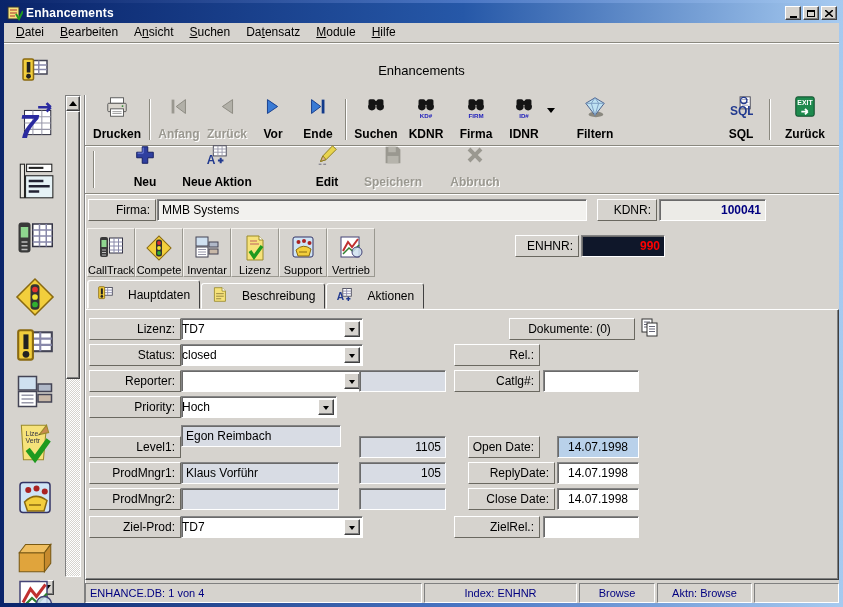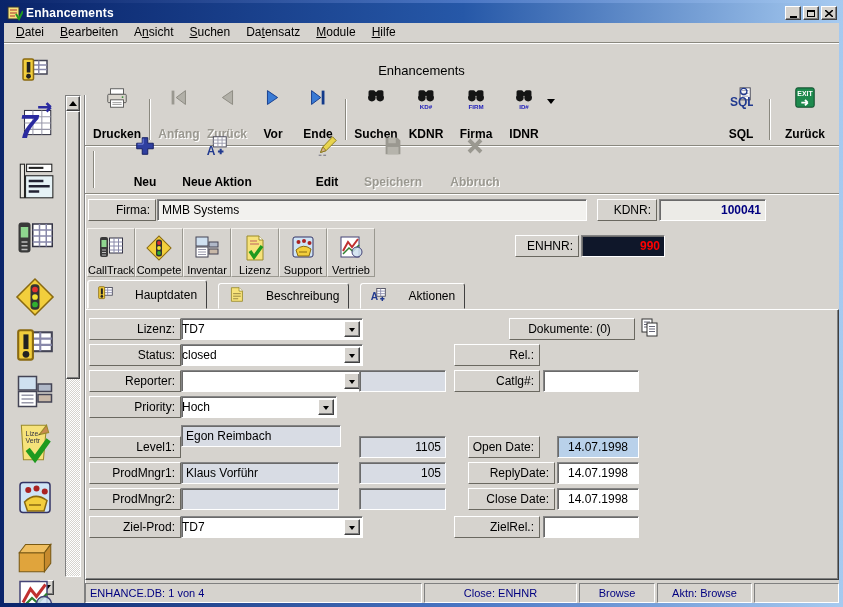--- a/index.html
+++ b/index.html
@@ -50,21 +50,21 @@
   .side-down { position:absolute; left:36px; bottom:8px; }
   .tri-up { width:0; height:0; border:4px solid transparent; border-bottom:5px solid #000; margin-bottom:4px; }
   .tri-down { width:0; height:0; border:4px solid transparent; border-top:5px solid #000; margin-top:4px; }
 
   
   .main { position:absolute; left:81px; top:72px; right:0; bottom:0; }
 
   .toolbar { position:absolute; left:0; right:0; display:flex; align-items:flex-end; padding:2px 4px 3px 4px; }
   .t1 { top:0; height:51px; border-bottom:1px solid #8a887f; box-shadow:0 1px 0 #fff; }
   .t2 { top:52px; height:47px; border-bottom:1px solid #8a887f; box-shadow:0 1px 0 #fff; }
-  .tbtn { display:flex; flex-direction:column; align-items:center; justify-content:flex-start; gap:15px;
+  .tbtn { display:flex; flex-direction:column; align-items:center; justify-content:flex-start; gap:6px;
           padding:1px 3px; font-size:12px; white-space:nowrap; position:relative; }
   .tbtn svg { width:24px; height:24px; }
   .tbtn .tlabel { line-height:13px;font-weight:bold; }
   .tbtn.disabled .tlabel { color:#9a9890; text-shadow:1px 1px 0 #fff; }
   .vsep { width:2px; align-self:stretch; margin:2px 4px; border-left:1px solid #8a887f; border-right:1px solid #fff; }
   .dd-caret { position:absolute; right:-8px; top:14px; width:0; height:0;
               border:4px solid transparent; border-top:5px solid #000; }
   .mla { margin-left:auto; }
   .tb-neu{margin-left:20px;min-width:52px}.tb-neue-aktion{min-width:92px}
   .tb-edit{margin-left:40px;min-width:48px}.tb-speichern{margin-left:10px;min-width:62px}.tb-abbruch{margin-left:22px;min-width:56px}
@@ -91,23 +91,23 @@
   .modules-row { position:absolute; top:132px; left:0; right:0; height:53px; }
   .module-buttons { position:absolute; left:2px; top:1px; display:flex; }
   .mbtn { display:flex; flex-direction:column; align-items:center; justify-content:flex-end; width:48px; height:49px;
           font-size:11px; border:1px solid; border-color:#F4F2EE #9a9890 #9a9890 #F4F2EE; background:#D6D3CE; }
   .mbtn svg { width:28px; height:28px; }
   .enhnr-lbl { left:430px; top:8px; width:64px; }
   .enhnr-field { left:496px; top:8px; width:84px; color:#FF0000; font-weight:bold; background:#0f172a; }
 
   
   .tabsrow { position:absolute; top:185px; left:0; right:0; height:29px; display:flex; align-items:flex-end; padding-left:2px; }
-  .tab { display:flex; align-items:center; gap:21px; padding:12px 9px; height:25px; background:#D6D3CE;
+  .tab { display:flex; align-items:center; gap:14px; padding:12px 9px; height:25px; background:#D6D3CE;
          border:1px solid; border-color:#fff #404040 transparent #fff; border-radius:3px 3px 0 0;
-         font-size:12px; position:relative; margin-right:11px; }
+         font-size:12px; position:relative; margin-right:1px; }
   .tab svg { width:17px; height:17px; }
   .tab.active { height:29px; z-index:3; box-shadow:inset 1px 0 0 #F4F2EE; }
 
   .page { position:absolute; top:214px; left:0; right:0; bottom:23px; background:#D6D3CE;
           border:1px solid; border-color:#fff #404040 #404040 #fff; box-shadow:inset -1px -1px 0 #808080; }
 
   .combo { position:absolute; height:22px; border:1px solid; border-color:#848484 #fff #fff #848484;
            box-shadow:inset 1px 1px 0 #6a6a6a; background:#fff; display:flex; align-items:center; padding:0 20px 0 0; }
   .combo .cbtn { position:absolute; right:2px; top:2px; bottom:2px; width:16px; background:#D6D3CE;
                  border:1px solid; border-color:#fff #404040 #404040 #fff; box-shadow:inset -1px -1px 0 #808080;
@@ -358,20 +358,28 @@
                   <rect x="4" y="6" width="8" height="7" rx="2"></rect>
                   <rect x="14" y="6" width="8" height="7" rx="2"></rect>
                   <circle cx="8" cy="15" r="4.6"></circle>
                   <circle cx="18" cy="15" r="4.6"></circle>
                   <rect x="10" y="8" width="6" height="5"></rect>
                 </g>
                 <text x="13" y="28" text-anchor="middle" font-size="7.5" font-weight="bold" fill="#2222bb">ID#</text>
               </svg></span>
             <div class="tlabel">IDNR</div>
             <span class="dd-caret"></span>
+          </div>
+          <div class="tbtn tb-filtern">
+            <span class="icon"><svg viewBox="0 0 26 26">
+                <ellipse cx="14" cy="21" rx="8" ry="3" fill="#8a887f"></ellipse>
+                <polygon points="13,3 23,9 13,22 3,9" fill="#BFE2F2" stroke="#445a88"></polygon>
+                <path d="M3 9 h20 M13 3 l-4 6 4 13 4-13 -4-6" stroke="#7a9ac0" fill="none"></path>
+              </svg></span>
+            <div class="tlabel">Filtern</div>
           </div>
           <span class="mla"></span>
           <div class="tbtn tb-sql">
             <span class="icon"><svg viewBox="0 0 26 26">
                 <rect x="12" y="2" width="11" height="13" fill="#fff" stroke="#445"></rect>
                 <path d="M14 5 h7 M14 8 h7 M14 11 h7" stroke="#99a"></path>
                 <circle cx="16" cy="6" r="3.4" fill="none" stroke="#223a8f" stroke-width="1.4"></circle>
                 <text x="1" y="22" font-size="13" font-weight="bold" fill="#223a8f">SQL</text>
               </svg></span>
             <div class="tlabel">SQL</div>
@@ -599,20 +607,20 @@
           <span class="cbtn">
               <span class="tri-down"></span>
             </span>
         </div>
         <div class="lbl" style="left:368px;top:206px;width:86px">ZielRel.:</div>
         <div class="field" style="left:457px;top:206px;width:96px"></div>
       </div>
 
       <div class="statusbar" id="statusbar">
         <div class="spanel sp-rec">ENHANCE.DB: 1 von 4</div>
-      <div class="spanel sp-c sp-0">Close: ENHNR</div>
+      <div class="spanel sp-c sp-0">Index: ENHNR</div>
           <div class="spanel sp-c sp-1">Browse</div>
           <div class="spanel sp-c sp-2">Aktn: Browse</div>
           <div class="spanel sp-c sp-3"></div>
         </div>
     </div>
   </div>
 </div>
 
 </body></html>

